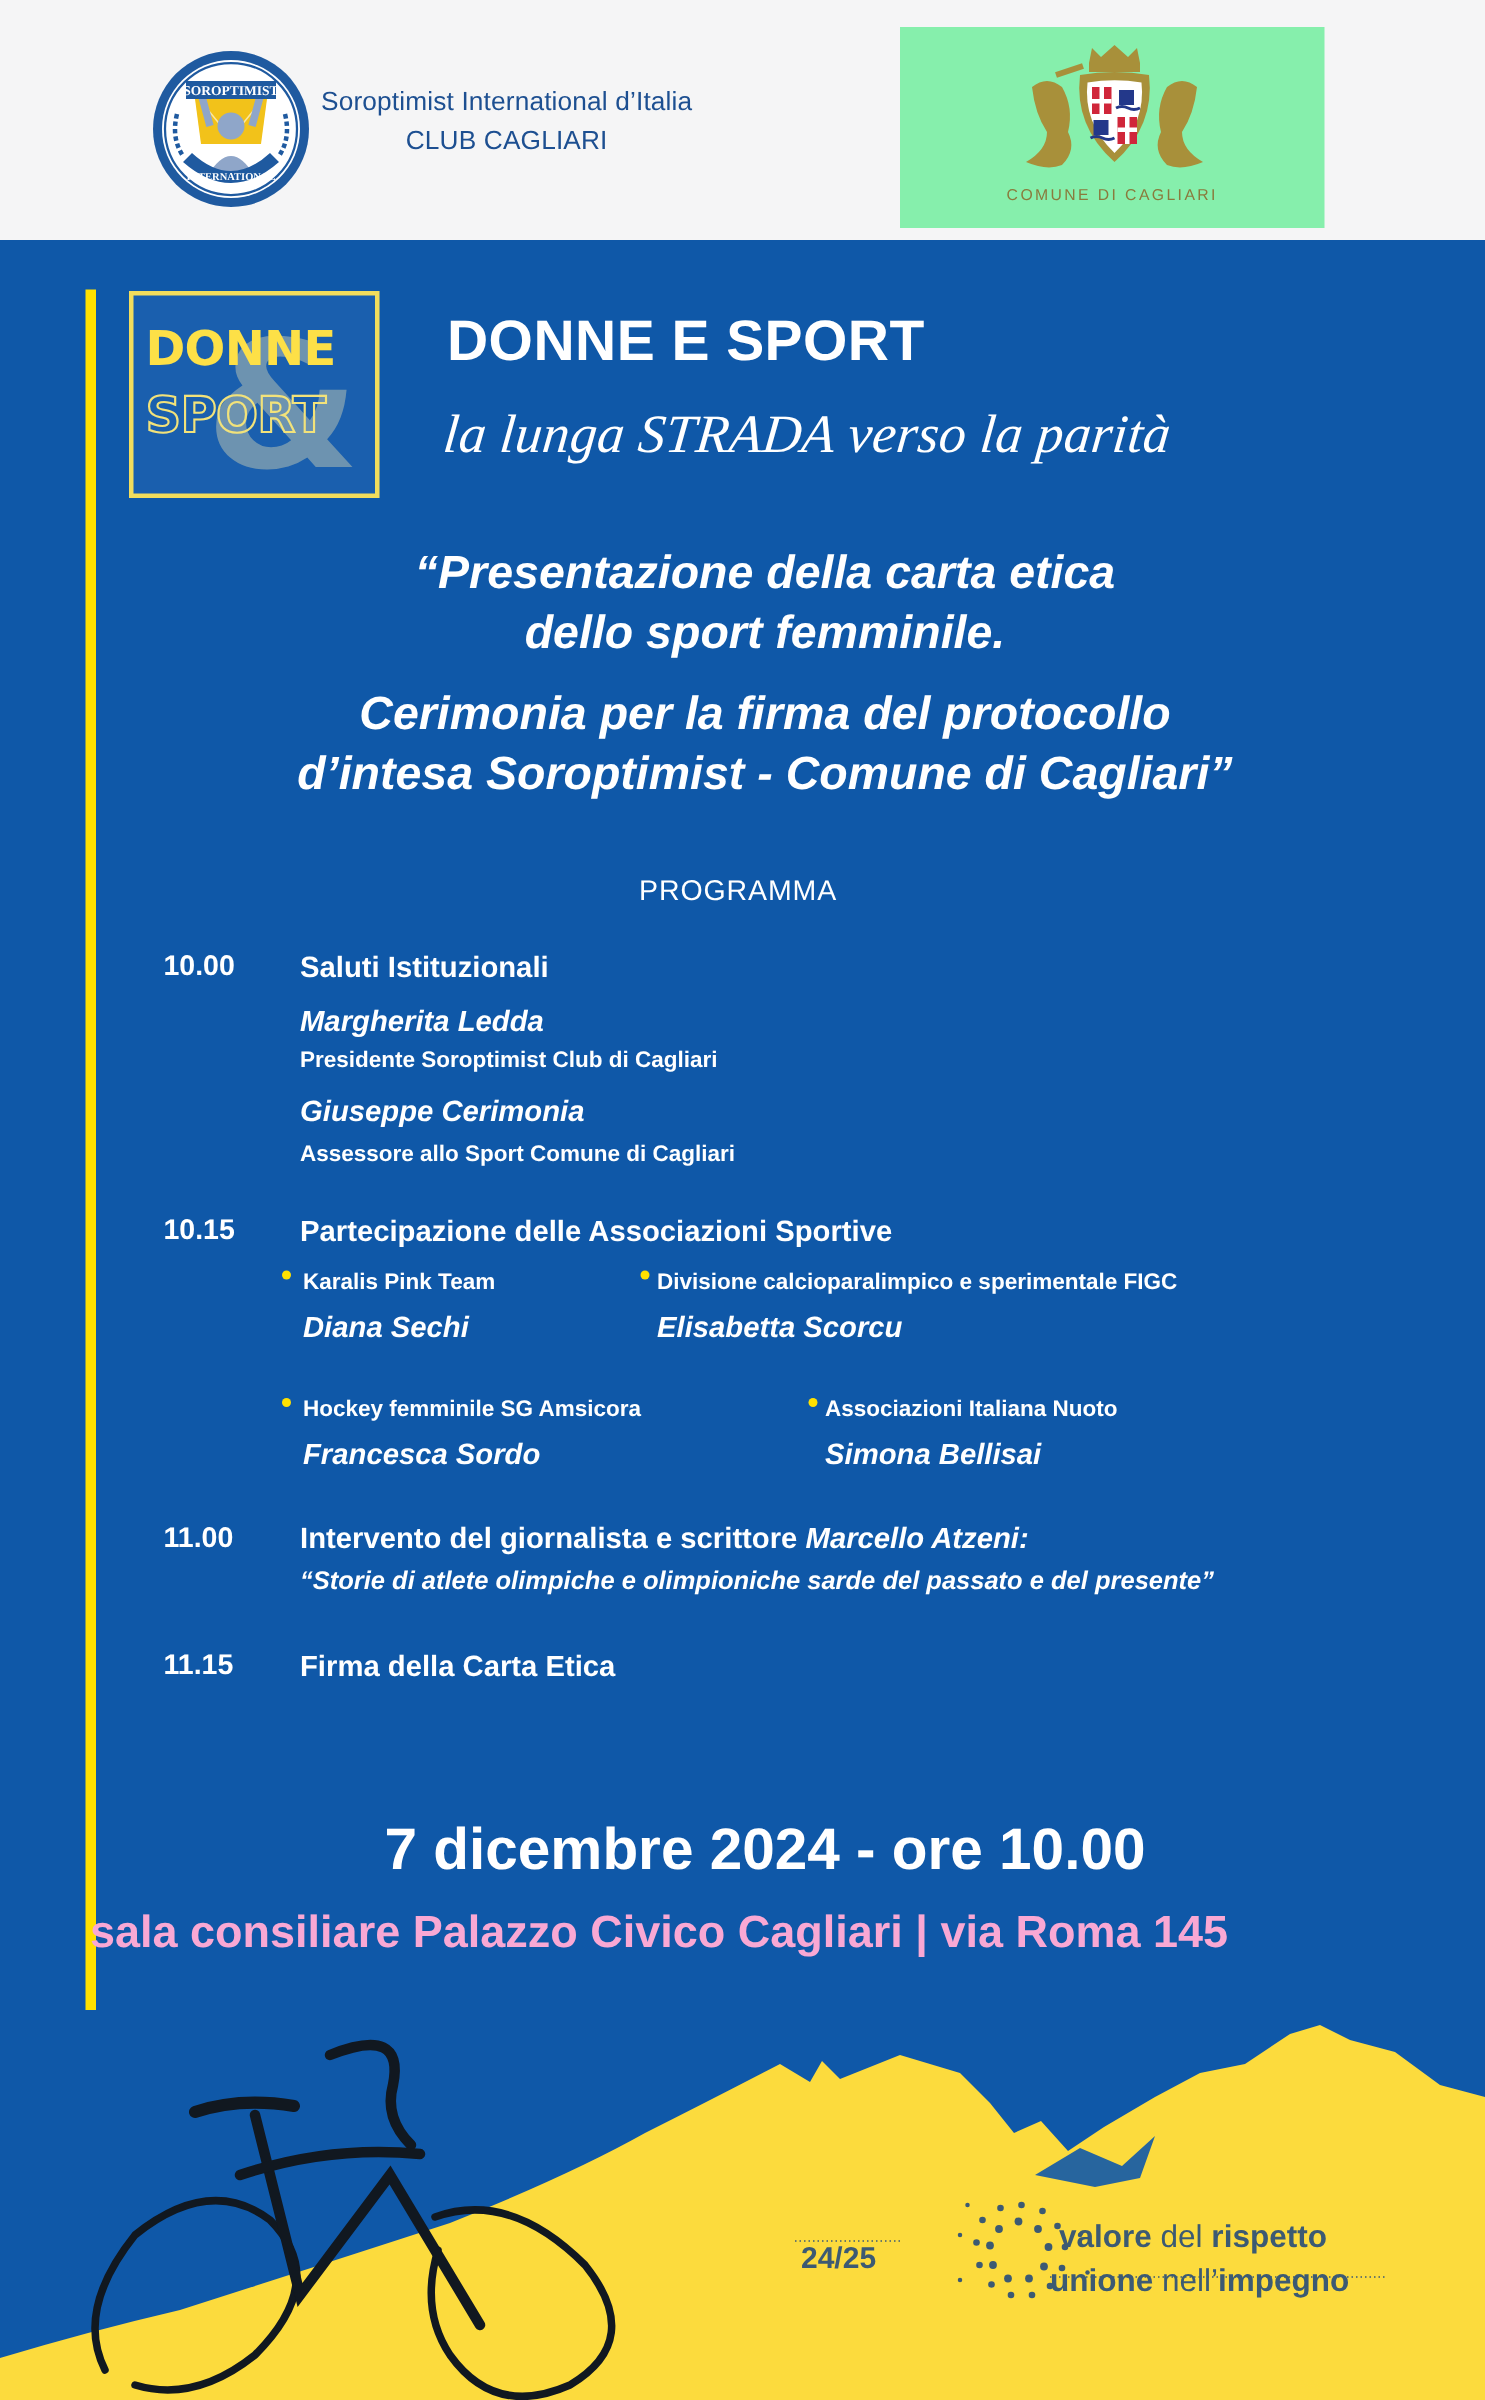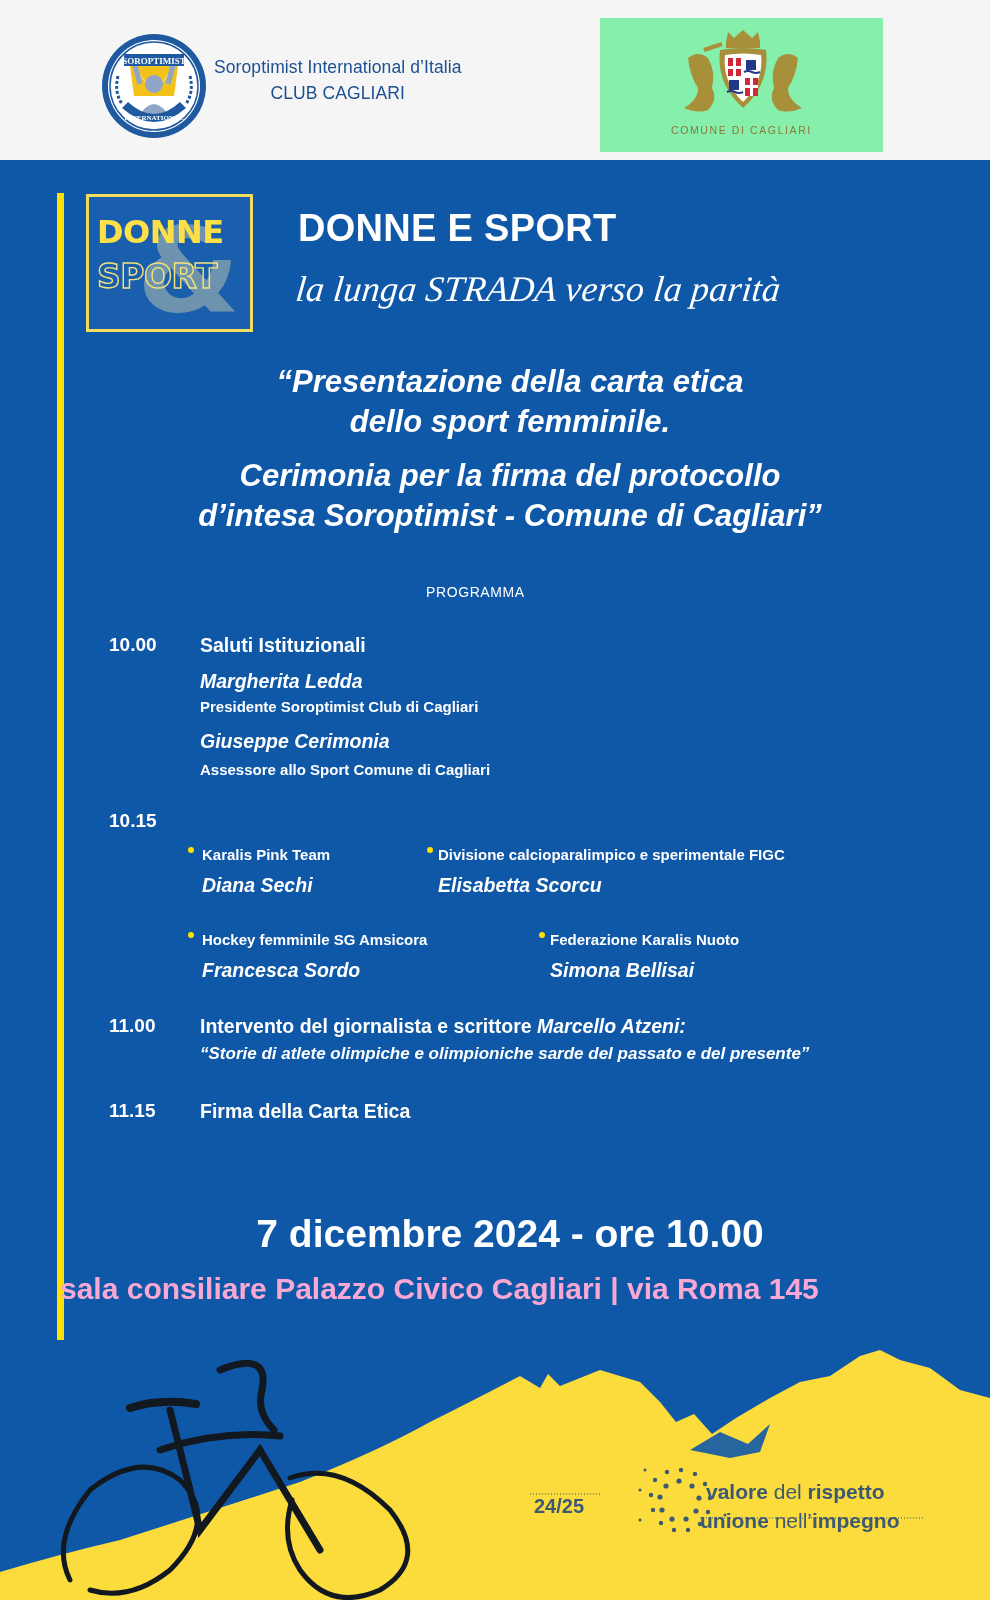--- a/index.html
+++ b/index.html
@@ -23,21 +23,21 @@
   .ds-donne { position: absolute; left: 8px; top: 16px; font-family: "DejaVu Sans", sans-serif; font-weight: bold; font-size: 32px; color: #fde047; letter-spacing: -0.5px; }
   .ds-sport { position: absolute; left: 8px; top: 60px; font-family: "DejaVu Sans", sans-serif; font-weight: bold; font-size: 33px; color: transparent; -webkit-text-stroke: 1.4px #f2e27a; letter-spacing: -0.5px; }
 
   .title-main { position: absolute; left: 298px; top: 47px; color: #ffffff; font-weight: bold; font-size: 38px; letter-spacing: 0.3px; }
   .title-sub { position: absolute; left: 296px; top: 108px; color: #ffffff; font-family: "Liberation Serif", "DejaVu Serif", serif; font-style: italic; font-size: 36px; letter-spacing: 0.2px; transform: skewX(-6deg); }
 
   .quote { position: absolute; left: 60px; width: 900px; text-align: center; color: #ffffff; font-weight: bold; font-style: italic; font-size: 31px; line-height: 40px; }
   .quote.q1 { top: 202px; }
   .quote.q2 { top: 296px; }
 
-  .prog-head { position: absolute; left: 426px; top: 424px; color: #ffffff; font-size: 14px; letter-spacing: 0.6px; }
+  .prog-head { position: absolute; left: 426px; top: 424px; color: #ffffff; font-size: 19px; letter-spacing: 0.6px; }
 
   .t { position: absolute; color: #ffffff; }
   .time { left: 109px; font-weight: bold; font-size: 19px; }
   .item { left: 200px; font-weight: bold; font-size: 19.5px; }
   .person { font-weight: bold; font-style: italic; font-size: 19.5px; }
   .role { left: 200px; font-weight: bold; font-size: 15px; }
   .assoc { font-weight: bold; font-size: 15px; }
   .dot { position: absolute; width: 6px; height: 6px; border-radius: 50%; background: #ffe100; }
   .talk-quote { left: 200px; font-weight: bold; font-style: italic; font-size: 17px; }
 
@@ -128,35 +128,36 @@
   <div class="prog-head">PROGRAMMA</div>
 
   <div class="t time" style="top:474px">10.00</div>
   <div class="t item" style="top:474px">Saluti Istituzionali</div>
   <div class="t person" style="left:200px; top:510px">Margherita Ledda</div>
   <div class="t role" style="top:538px">Presidente Soroptimist Club di Cagliari</div>
   <div class="t person" style="left:200px; top:570px">Giuseppe Cerimonia</div>
   <div class="t role" style="top:601px">Assessore allo Sport Comune di Cagliari</div>
 
   <div class="t time" style="top:650px">10.15</div>
+  <div class="t item" style="top:650px">Partecipazione delle Associazioni Sportive</div>
 
   <span class="dot" style="left:188px; top:687px"></span>
   <div class="t assoc" style="left:202px; top:686px">Karalis Pink Team</div>
   <div class="t person" style="left:202px; top:714px">Diana Sechi</div>
 
   <span class="dot" style="left:427px; top:687px"></span>
   <div class="t assoc" style="left:438px; top:686px">Divisione calcioparalimpico e sperimentale FIGC</div>
   <div class="t person" style="left:438px; top:714px">Elisabetta Scorcu</div>
 
   <span class="dot" style="left:188px; top:772px"></span>
   <div class="t assoc" style="left:202px; top:771px">Hockey femminile SG Amsicora</div>
   <div class="t person" style="left:202px; top:799px">Francesca Sordo</div>
 
   <span class="dot" style="left:539px; top:772px"></span>
-  <div class="t assoc" style="left:550px; top:771px">Federazione Karalis Nuoto</div>
+  <div class="t assoc" style="left:550px; top:771px">Associazioni Italiana Nuoto</div>
   <div class="t person" style="left:550px; top:799px">Simona Bellisai</div>
 
   <div class="t time" style="top:855px">11.00</div>
   <div class="t item" style="top:855px; font-weight:normal;">
     <span style="font-weight:bold">Intervento del giornalista e scrittore </span><span style="font-weight:bold; font-style:italic">Marcello Atzeni:</span>
   </div>
   <div class="t talk-quote" style="top:884px">“Storie di atlete olimpiche e olimpioniche sarde del passato e del presente”</div>
 
   <div class="t time" style="top:940px">11.15</div>
   <div class="t item" style="top:940px">Firma della Carta Etica</div>

